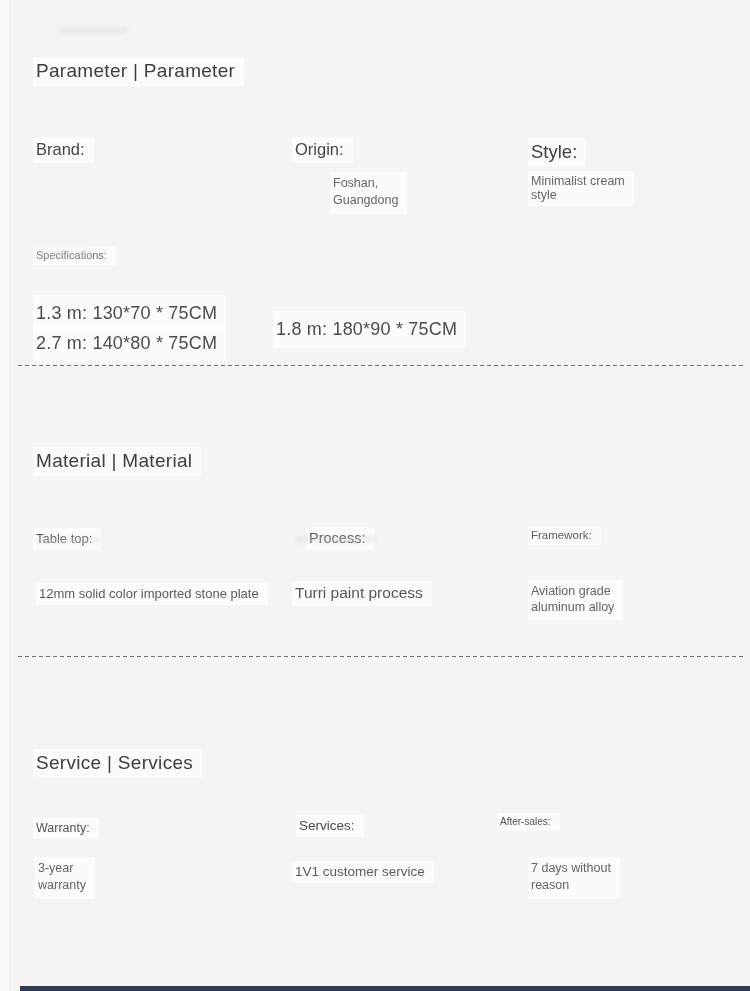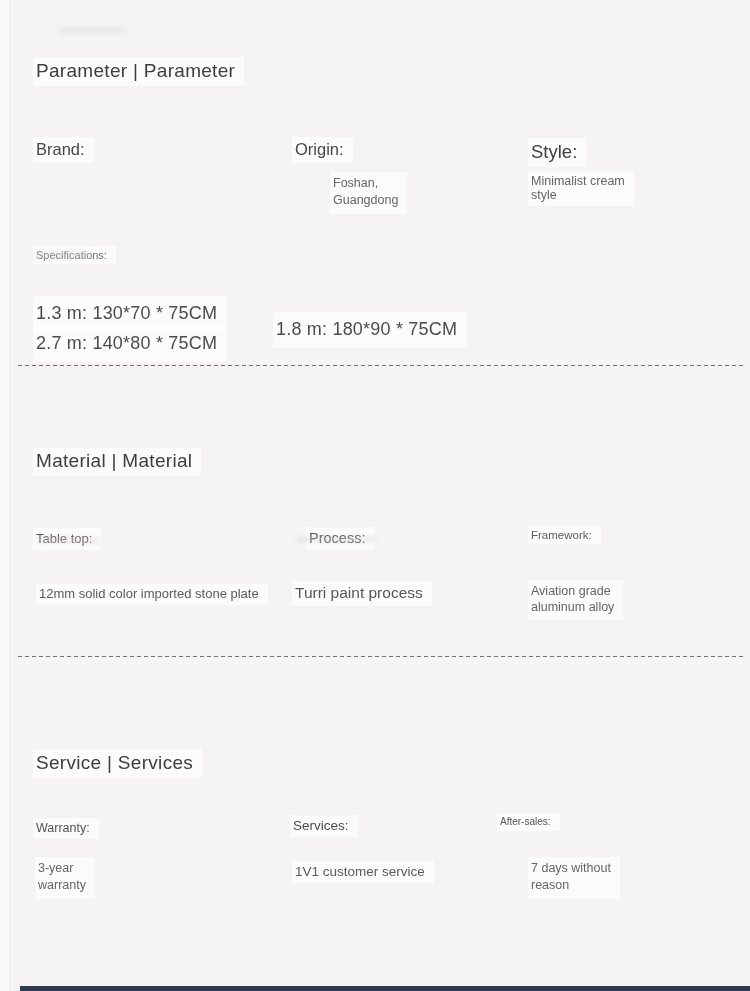--- a/index.html
+++ b/index.html
@@ -128,21 +128,21 @@
   <div class="divider" style="top:656px;"></div>
 
   <div class="abs section-title" style="left:36px;top:730px;">
     <span class="ovl">Service | Services</span>
   </div>
 
   <div class="abs lbl-md" style="left:36px;top:807px;font-size:12.5px;">
     <span class="ovl">Warranty:</span>
   </div>
 
-  <div class="abs lbl-md" style="left:293px;top:803px;font-size:13.5px;color:#4c4c4c;">
+  <div class="abs lbl-md" style="left:299px;top:803px;font-size:13.5px;color:#4c4c4c;">
     <span class="ovl">Services:</span>
   </div>
 
   <div class="abs lbl-md" style="left:500px;top:805px;font-size:10px;">
     <span class="ovl">After-sales:</span>
   </div>
 
   <div class="abs val" style="left:38px;top:842px;font-size:12.5px;line-height:17.5px;">
     <span class="ovl">3-year
 warranty</span>

